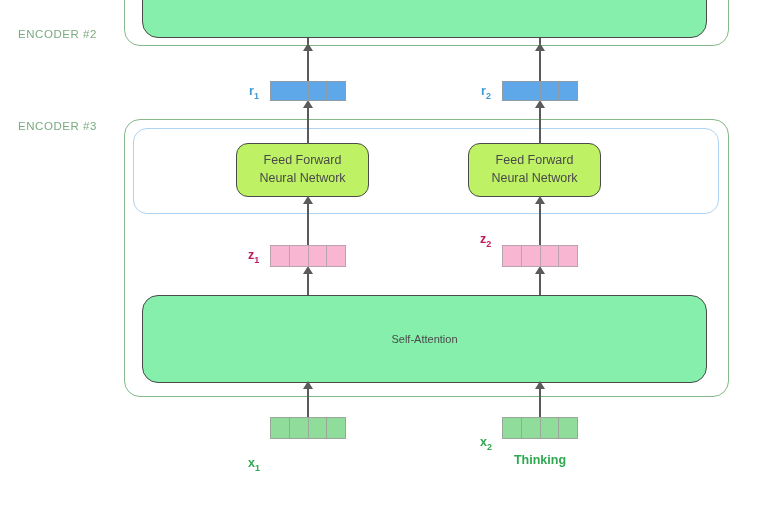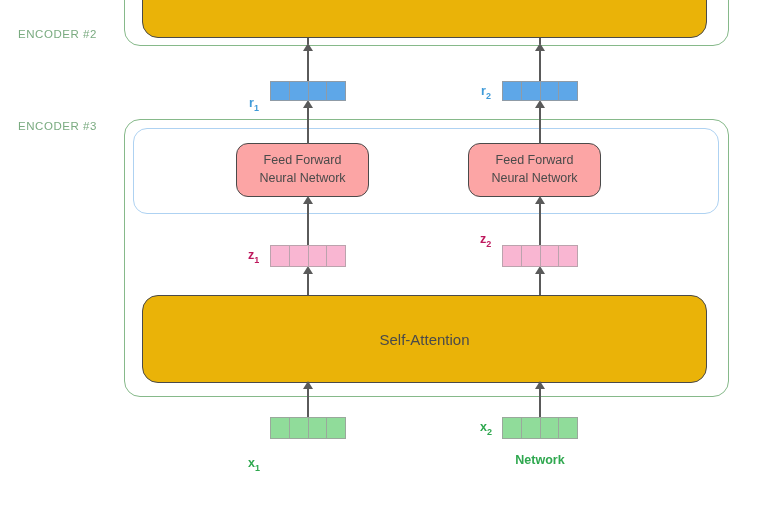--- a/index.html
+++ b/index.html
@@ -61,47 +61,47 @@
   #ffn-sublayer {
     left: 133px;
     top: 128px;
     width: 584px;
     height: 84px;
   }
 
   
   .selfattn-box {
     position: absolute;
-    background: #eab308;
+    background: #86efac;
     border: 1.8px solid #4a4a4a;
     border-radius: 16px;
     box-sizing: border-box;
     display: flex;
     align-items: center;
     justify-content: center;
     color: #4a4a4a;
-    font-size: 15px;
+    font-size: 11px;
   }
   #selfattn1 {
     left: 142px;
     top: 295px;
     width: 565px;
     height: 88px;
   }
   #selfattn2 {
     left: 142px;
     top: -40px;
     width: 565px;
     height: 78px;
   }
 
   
   .ffn-box {
     position: absolute;
-    background: #fca5a5;
+    background: #bef264;
     border: 1.8px solid #4a4a4a;
     border-radius: 12px;
     box-sizing: border-box;
     display: flex;
     flex-direction: column;
     align-items: center;
     justify-content: center;
     color: #4a4a4a;
     font-size: 12.5px;
     line-height: 1.42;
@@ -143,26 +143,26 @@
     white-space: nowrap;
   }
   .vec-label sub {
     font-size: 9px;
     font-weight: bold;
   }
   .lab-blue  { color: #3f9ad8; }
   .lab-pink  { color: #be185d; }
   .lab-green { color: #2fa84f; }
 
-  #lab-r1 { left: 249px; top: 96px; }
+  #lab-r1 { left: 249px; top: 84px; }
   #lab-r2 { left: 481px; top: 84px; }
   #lab-z1 { left: 248px; top: 248px; }
   #lab-z2 { left: 480px; top: 232px; }
   #lab-x1 { left: 248px; top: 420px; margin-top: 36px; }
-  #lab-x2 { left: 480px; top: 420px; }
+  #lab-x2 { left: 480px; top: 435px; }
 
   
   .word-label {
     position: absolute;
     color: #2fa84f;
     font-size: 12.5px;
     font-weight: bold;
     white-space: nowrap;
     text-align: center;
   }
@@ -333,16 +333,16 @@
   <div class="vec-label lab-pink" id="lab-z2">
     <span>z</span><sub>2</sub>
   </div>
   <div class="vec-label lab-green" id="lab-x1">
     <span>x</span><sub>1</sub>
   </div>
   <div class="vec-label lab-green" id="lab-x2">
     <span>x</span><sub>2</sub>
   </div>
 
-  <div class="word-label" id="word-machines">Network</div>
+  <div class="word-label" id="word-machines">Thinking</div>
 
 
 </div>
 
 </body></html>

